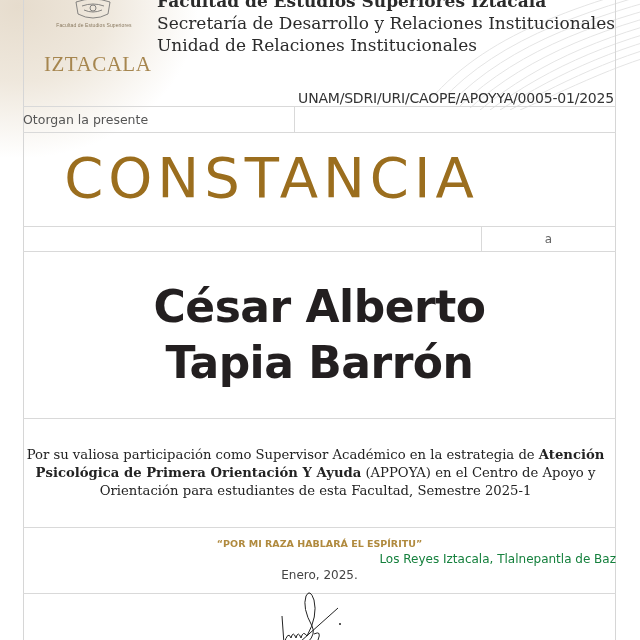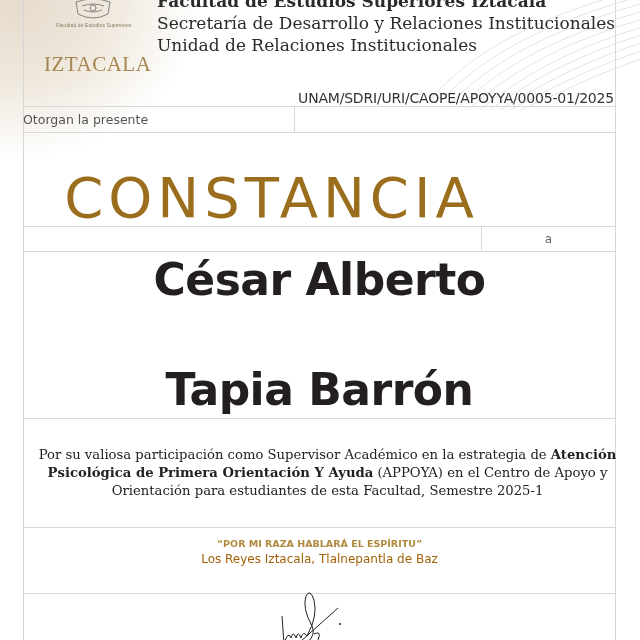--- a/index.html
+++ b/index.html
@@ -49,49 +49,49 @@
     .ref {
       position: absolute; right: 26px; top: 90px; font-size: 14px; color: #333333;
       font-family: "DejaVu Sans", sans-serif; letter-spacing: -0.2px;
     }
     .otorgan {
       position: absolute; left: 23px; top: 108px; width: 271px; height: 24px;
       line-height: 24px; font-size: 12.5px; color: #555555;
       font-family: "DejaVu Sans", sans-serif;
     }
     .title {
-      position: absolute; left: 23px; top: 151px; width: 497px; height: 93px;
+      position: absolute; left: 23px; top: 131px; width: 497px; height: 93px;
       text-align: center; line-height: 93px;
       font-family: "DejaVu Sans", sans-serif; font-size: 56px; letter-spacing: 5px;
       color: #9b6e1e;
     }
     .a-cell {
       position: absolute; left: 481px; top: 227px; width: 135px; height: 24px;
       text-align: center; line-height: 24px; font-size: 12px; color: #666666;
       font-family: "DejaVu Sans", sans-serif;
     }
     .recipient {
       position: absolute; left: 23px; top: 252px; width: 593px; height: 166px;
-      display: flex; flex-direction: column; justify-content: space-between; align-items: center;
+      display: flex; flex-direction: column; justify-content: center; align-items: center;
       font-family: "DejaVu Sans", sans-serif; font-weight: bold; color: #231f20;
       font-size: 44px; line-height: 56px; letter-spacing: -0.5px;
     }
     .reason {
-      position: absolute; left: 31px; top: 419px; width: 593px; height: 108px;
+      position: absolute; left: 19px; top: 419px; width: 593px; height: 108px;
       display: flex; align-items: center; justify-content: flex-end;
       text-align: center; font-family: "DejaVu Serif", serif; font-size: 13.2px;
       line-height: 18px; color: #222222; padding: 0 6px; box-sizing: border-box;
     }
     .reason b { font-weight: bold; }
     .footer-block {
       position: absolute; left: 23px; top: 528px; width: 593px; height: 65px;
       text-align: center; font-family: "DejaVu Sans", sans-serif;
     }
     .motto { margin-top: 9px; font-size: 9.5px; font-weight: bold; color: #b08a3e; line-height: 14px; }
-    .place { font-size: 12px; color: #a16207; line-height: 16px; }
+    .place { font-size: 12px; color: #15803d; line-height: 16px; text-align: right; }
     .date { font-size: 12px; color: #444444; line-height: 16px; }
     .signature { position: absolute; left: 260px; top: 586px; width: 100px; height: 60px; }
   </style>
 </head>
 <body>
 
 <div class="bg-glow"></div>
 <svg class="bg-swirl" viewBox="0 0 300 200">
   <g fill="none" stroke="#cfcfcf" stroke-width="1">
     <path d="M20 190 C 80 120, 180 90, 300 60"></path>
@@ -153,20 +153,21 @@
 
 <div class="reason">
   <div>
     <span>Por su valiosa participación como Supervisor Académico en la estrategia de </span><b>Atención Psicológica de Primera Orientación Y Ayuda</b><span> (APPOYA) en el Centro de Apoyo y Orientación para estudiantes de esta Facultad, Semestre 2025-1</span>
   </div>
 </div>
 
 <div class="footer-block">
   <div class="motto">“POR MI RAZA HABLARÁ EL ESPÍRITU”</div>
   <div class="place">Los Reyes Iztacala, Tlalnepantla de Baz</div>
+  <div class="date">Enero, 2025.</div>
 </div>
 
 <svg class="signature" viewBox="0 0 100 60">
   <g fill="none" stroke="#222222" stroke-width="1">
     <path d="M22 30 L 24 58"></path>
     <path d="M24 58 Q 28 44 31 52 Q 33 44 36 52 Q 38 44 41 52 Q 43 44 47 50"></path>
     <path d="M47 50 Q 58 30 54 14 Q 50 2 46 10 Q 42 22 52 40 Q 56 48 48 56"></path>
     <path d="M40 56 L 78 22"></path>
     <path d="M54 48 Q 62 44 58 54"></path>
     <circle cx="80" cy="38" r="0.6" fill="#222222"></circle>

